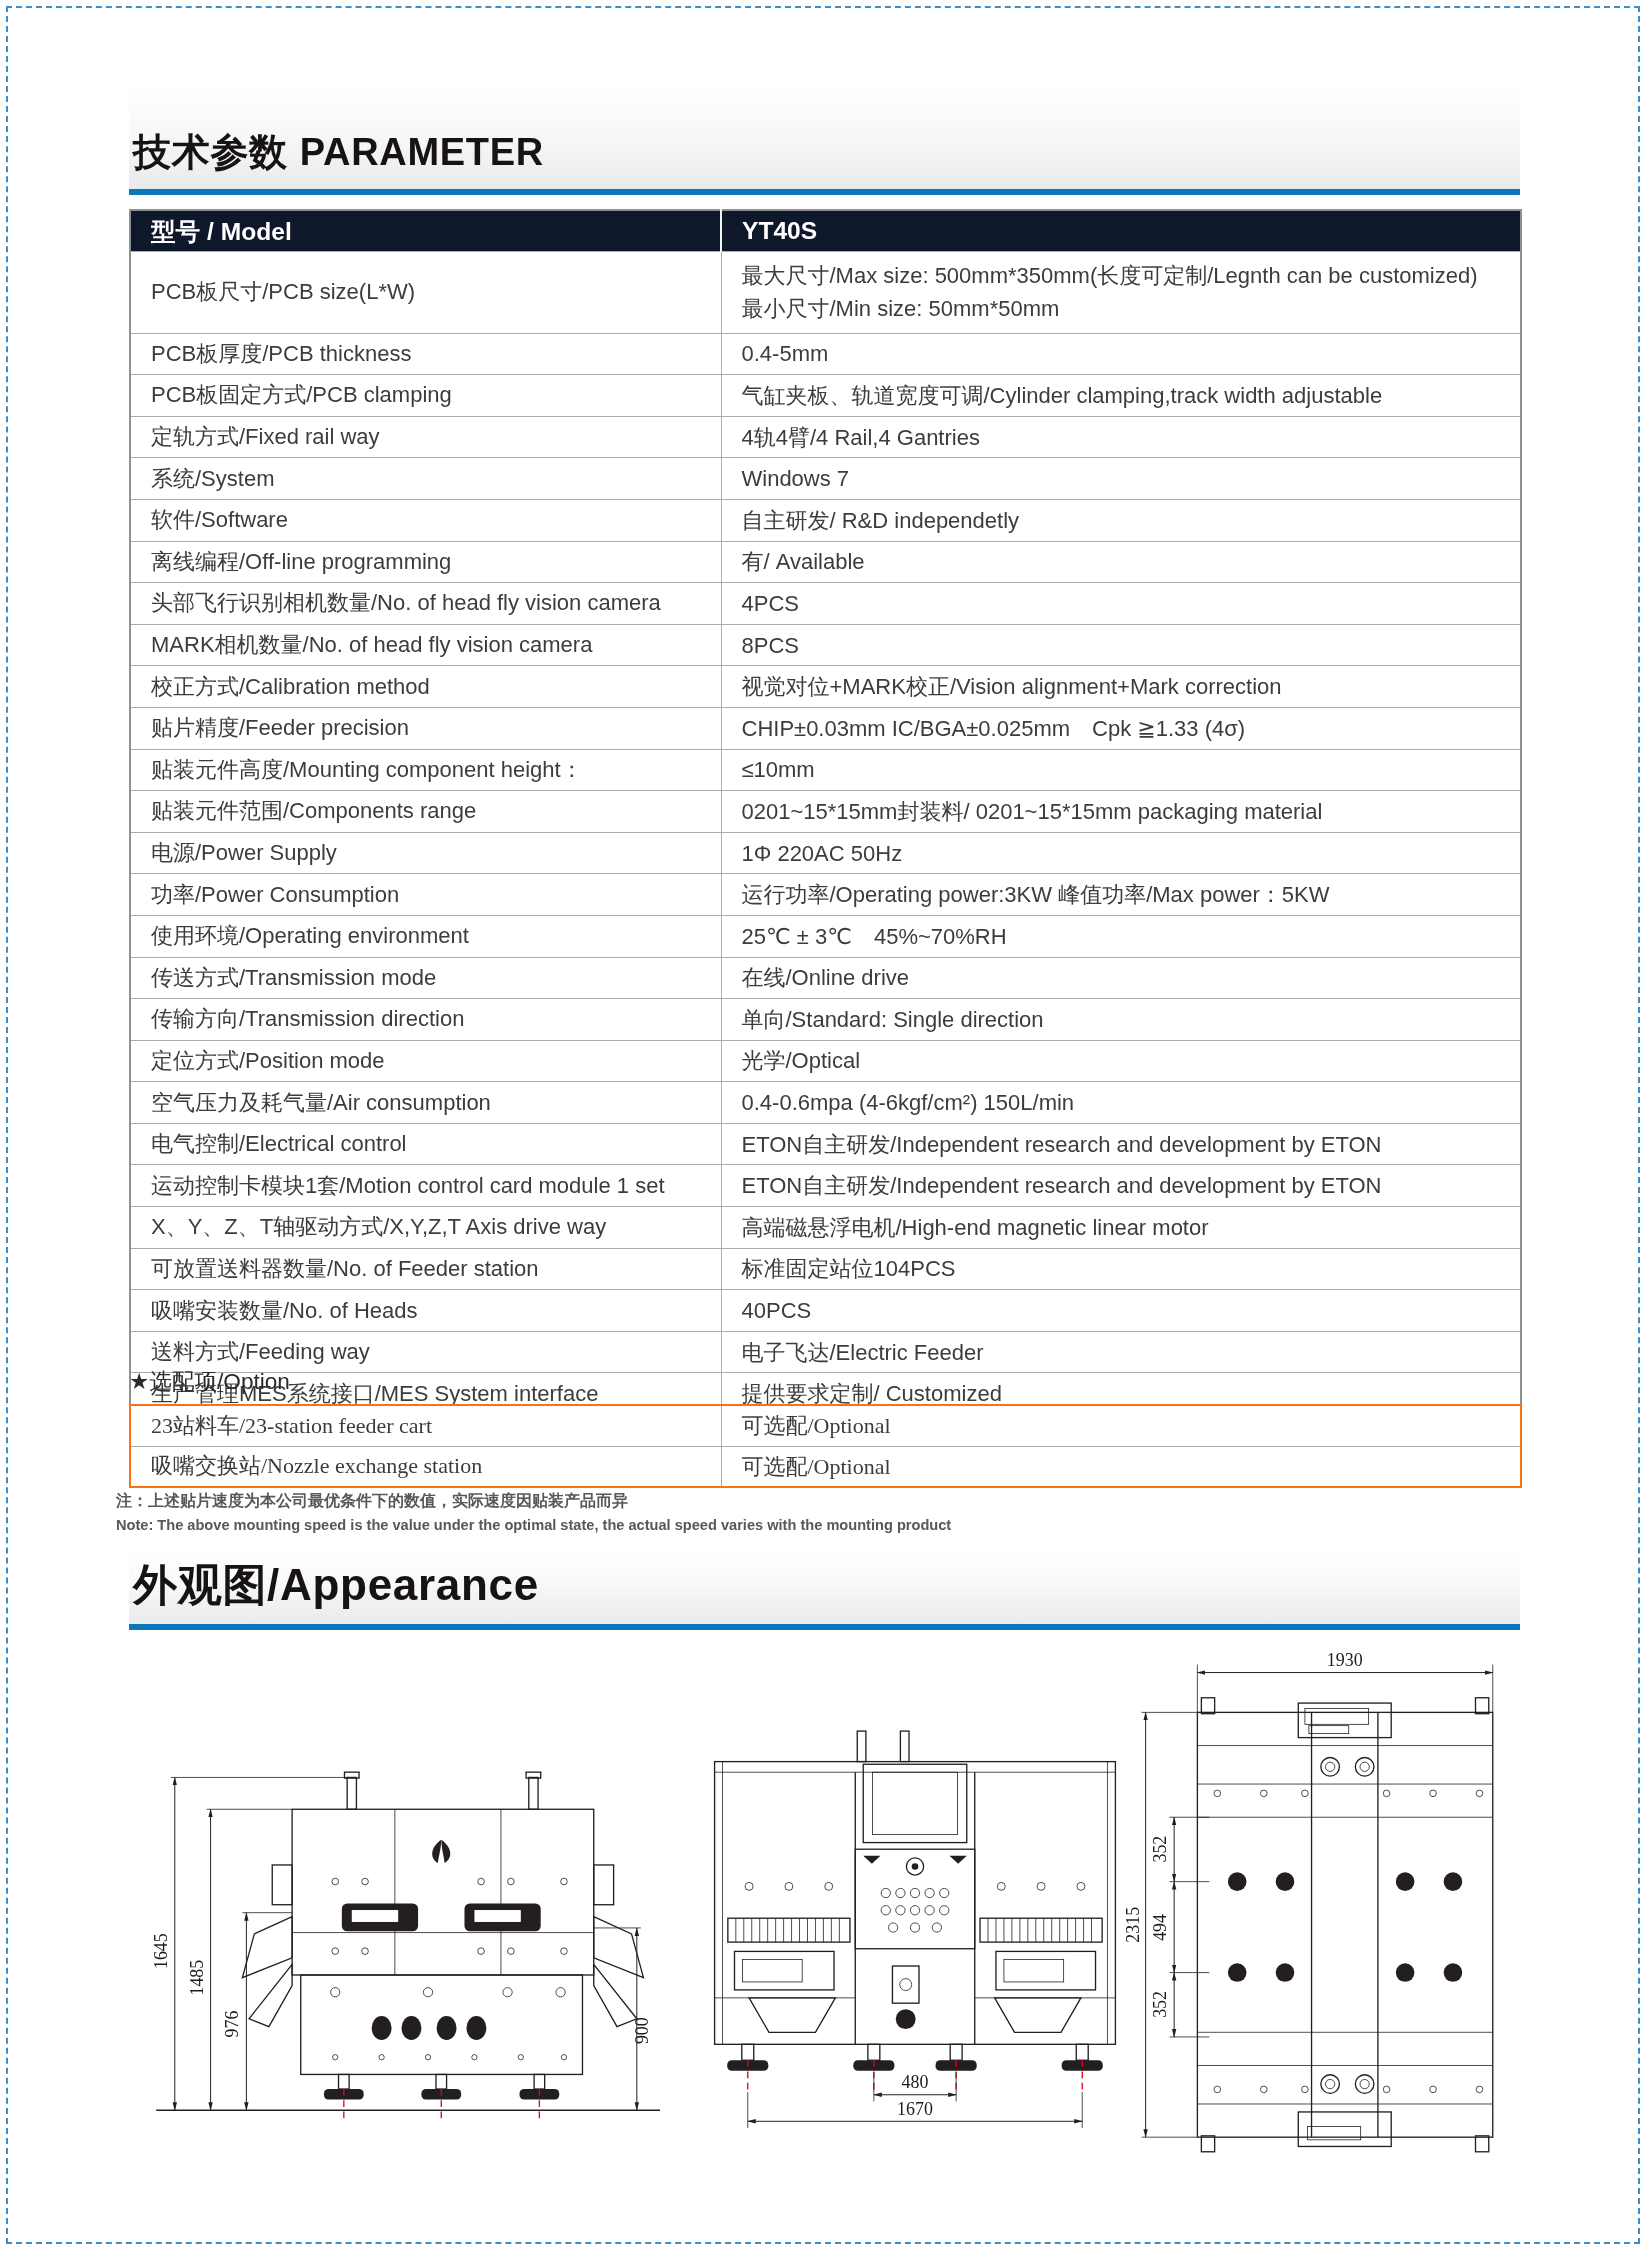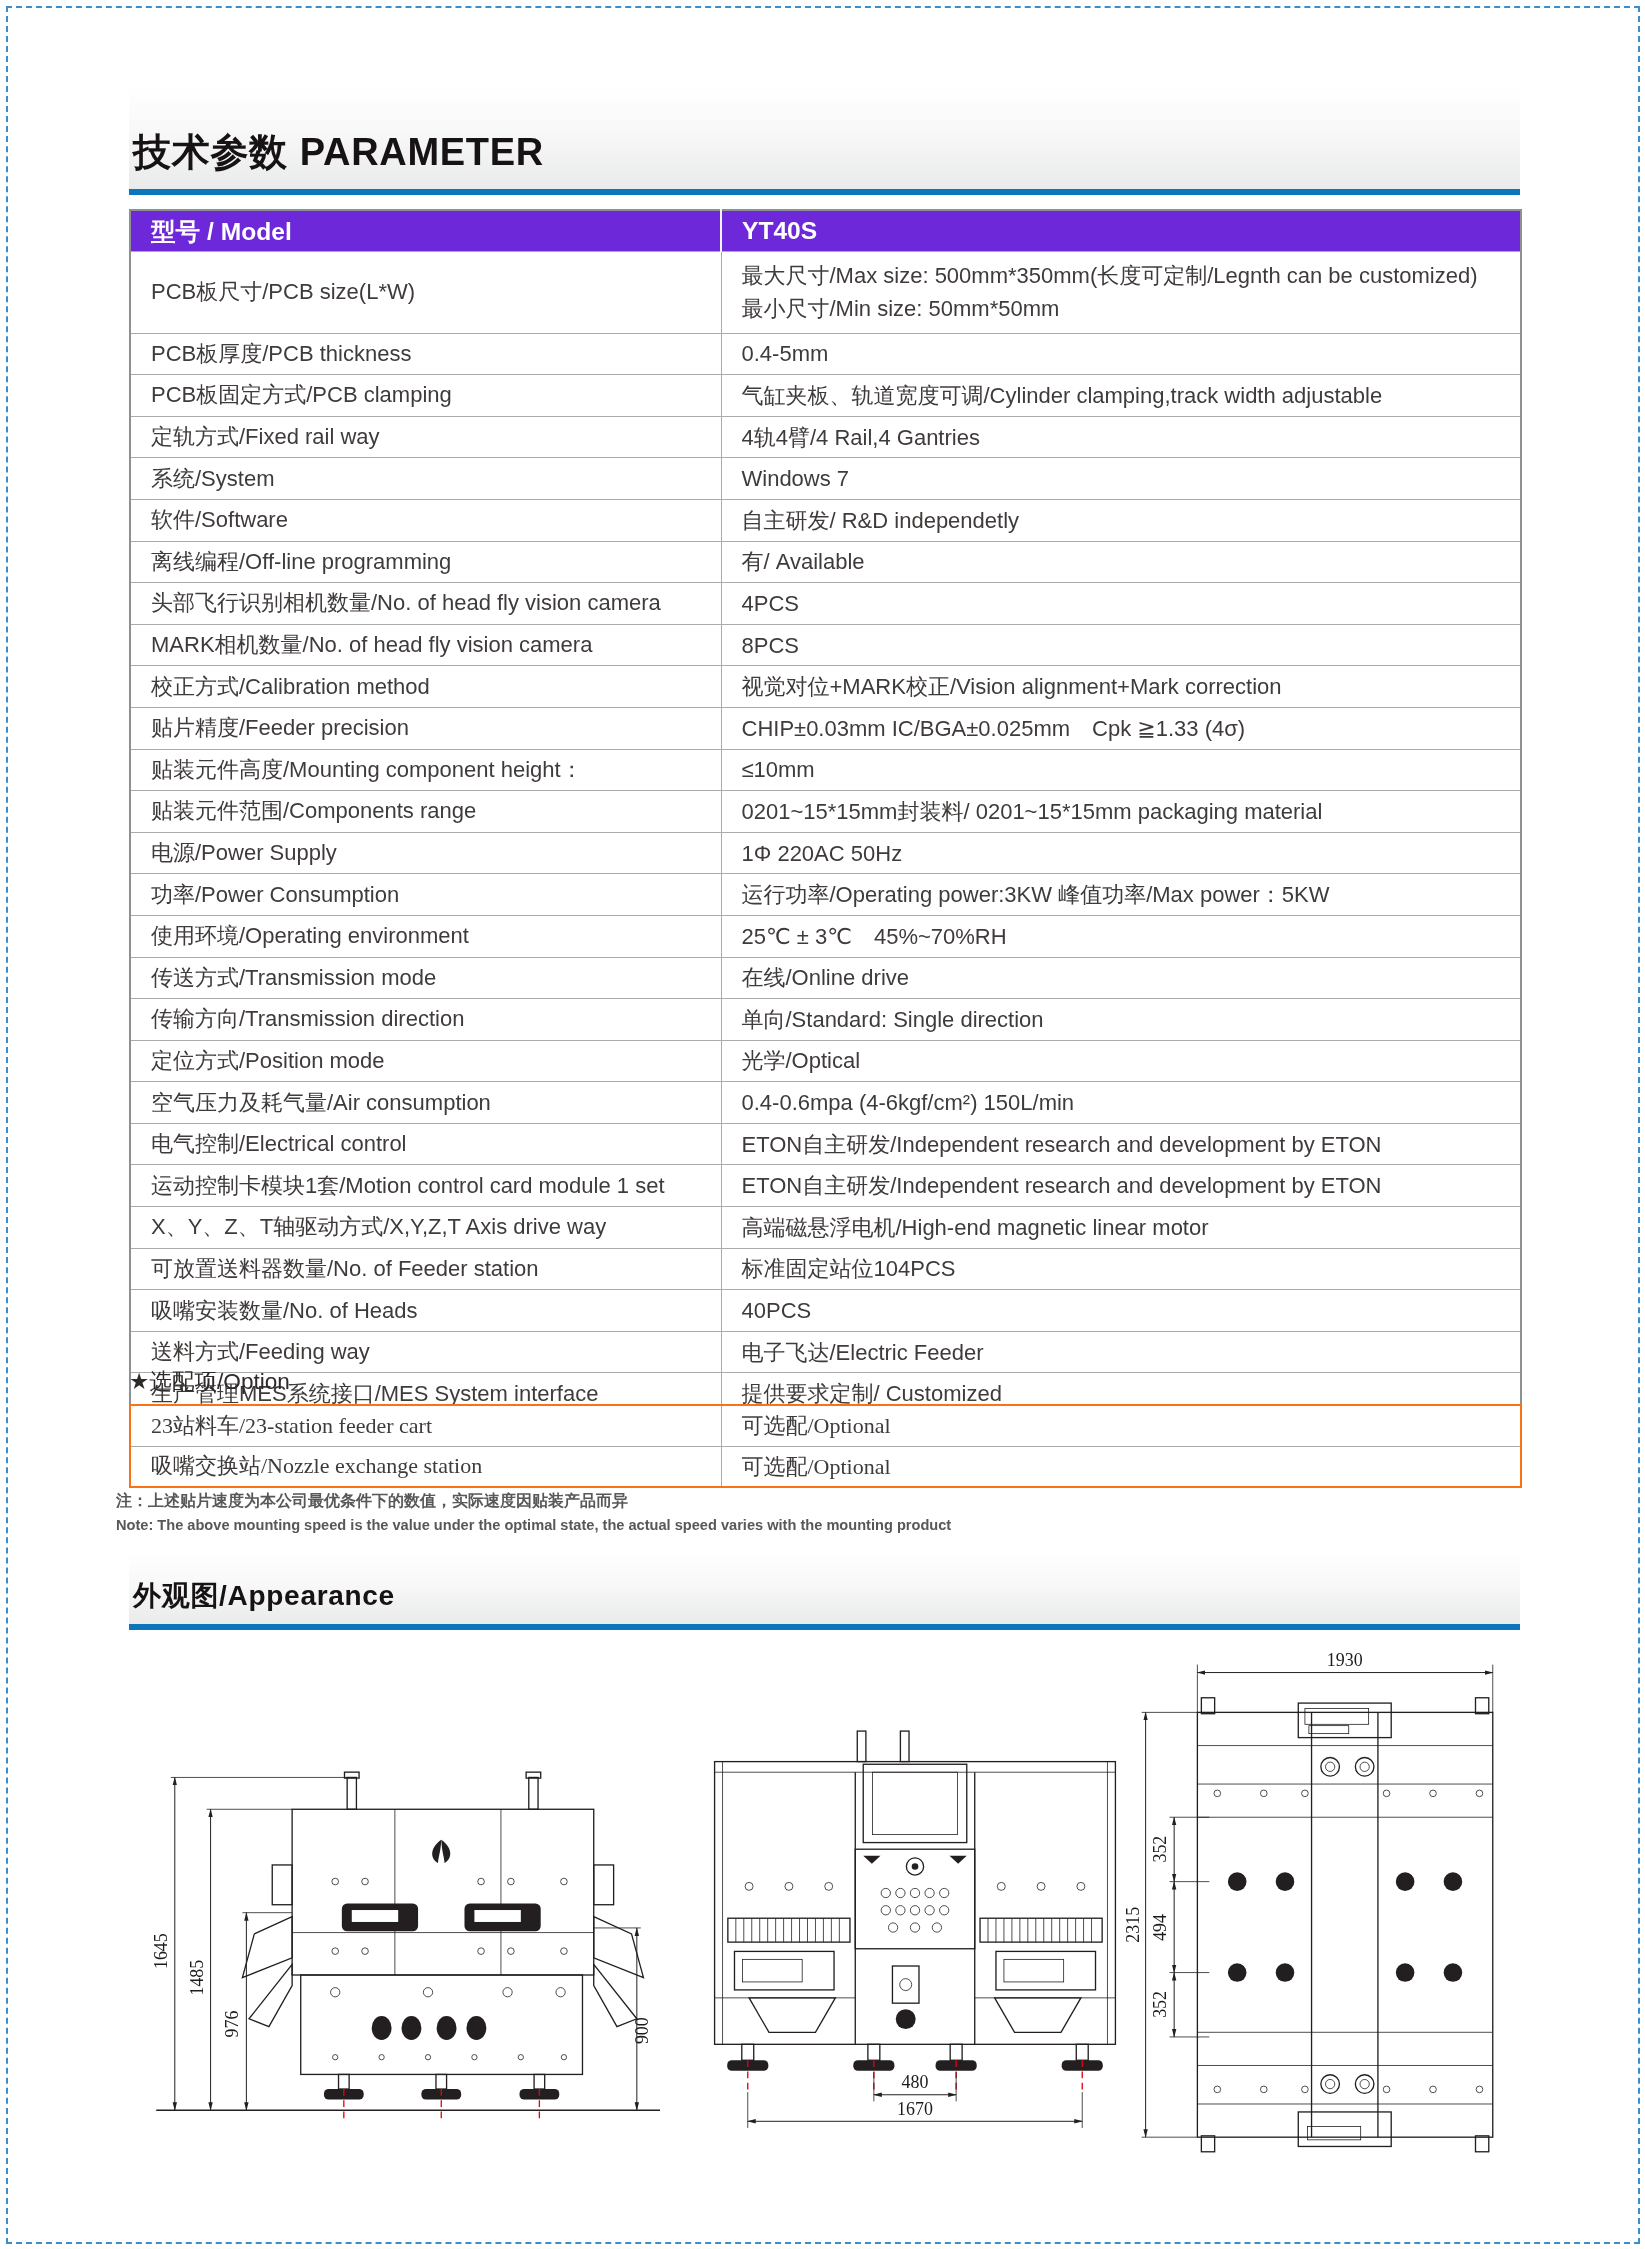--- a/index.html
+++ b/index.html
@@ -7,29 +7,29 @@
   .sheet{position:absolute;inset:0;background:#fff;overflow:hidden;}
   .page-border{position:absolute;inset:6px;border:2px dashed #3c8dcb;pointer-events:none;}
 
   
   .band{position:absolute;left:129px;width:1391px;background:linear-gradient(180deg,#ffffff 0%,#f8f8f8 45%,#e9eaea 100%);border-bottom:6px solid #0d75bc;display:flex;align-items:flex-end;}
   .band .band-title{padding:0 0 10.6px 4px;font-weight:bold;color:#171314;letter-spacing:0.7px;}
   .band1{top:85px;height:104px;}
   .band1 .band-title{font-size:38px;}
   .band1 .en{margin-left:12px;}
   .band2{top:1552px;height:72px;}
-  .band2 .band-title{font-size:28px;padding-bottom:9.3px;}
+  .band2 .band-title{font-size:44px;padding-bottom:9.3px;}
 
   
   table{border-collapse:collapse;table-layout:fixed;background:#fff;}
   .spec-table{position:absolute;left:129px;top:209px;width:1391px;border:2px solid #8e9193;}
   .option-table{position:absolute;left:129px;top:1404px;width:1391px;border:2px solid #f97316;font-family:Liberation Serif, serif;}
   col.c1{width:591px;}
   col.c2{width:800px;}
-  th{height:40px;background:#6d28d9;color:#ffffff;font-size:24.6px;font-weight:bold;text-align:left;padding:0 0 0 20px;}
+  th{height:40px;background:#0f172a;color:#ffffff;font-size:24.6px;font-weight:bold;text-align:left;padding:0 0 0 20px;}
   th.model-label{border-right:2px solid #f4f4f4;}
   td{height:38px;font-size:22px;color:#3f3b3a;padding:1.3px 13.3px 1.3px 20px;border:1.3px solid #ababab;vertical-align:middle;}
   .option-table td{height:37px;}
   tr.tall td{height:78px;}
   td.c2{white-space:pre-line;line-height:1.5;}
 
   .option-title{position:absolute;left:129px;top:1366px;font-size:22.6px;color:#2e2a29;}
 
   .notes{position:absolute;left:116px;top:1489px;color:#595757;font-weight:bold;}
   .note-zh{font-size:16px;line-height:1.55;}

